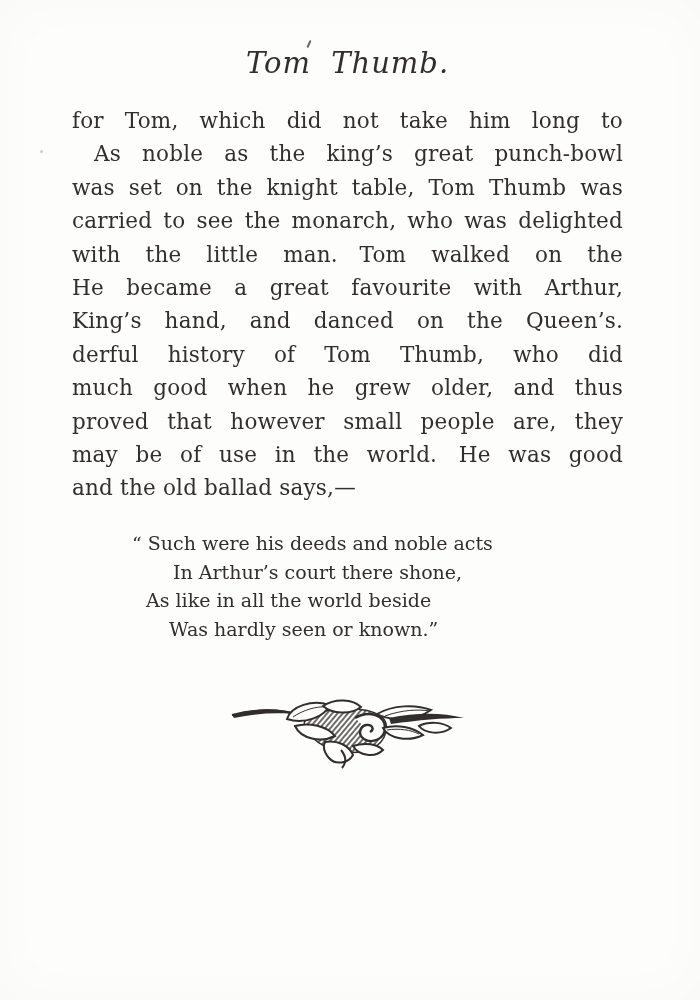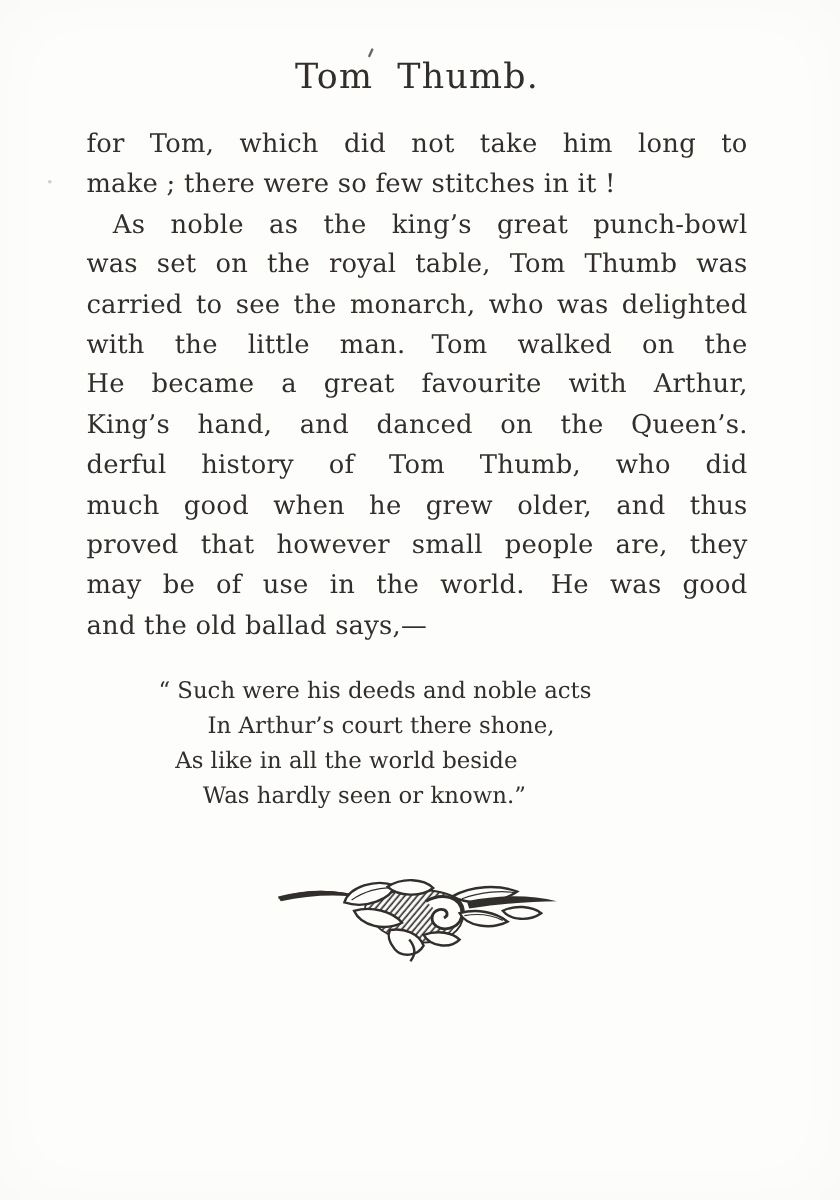--- a/index.html
+++ b/index.html
@@ -13,20 +13,21 @@
     color: var(--ink, #312e2b);
     font-family: "DejaVu Serif", serif;
     box-sizing: border-box;
     padding: 46px 77px 0 72px;
     overflow: hidden;
     box-shadow: inset 0 0 60px rgba(0,0,0,0.02);
   }
 
   .title {
     text-align: center;
+    font-style: italic;
     font-size: 29px;
     line-height: 34px;
     word-spacing: 10px;
     letter-spacing: 1px;
     margin-bottom: 24px;
   }
 
   .bodytext { font-size: 21.5px; letter-spacing: 0.2px; }
 
   .ln {
@@ -72,23 +73,22 @@
 
 <div class="page" style="--ink: #312e2b; --paper: #fdfdfb;">
 
   <span class="speck-tick"></span>
   <span class="speck-dot"></span>
 
   <div class="title">Tom Thumb.</div>
 
   <div class="bodytext">
     <div class="ln">for Tom, which did not take him long to</div>
-    <div class="ln flush">make ; there were so few stitches in it !</div>
     <div class="ln indent">As noble as the king’s great punch-bowl</div>
-    <div class="ln">was set on the royal table, Tom Thumb was</div>
+    <div class="ln">was set on the knight table, Tom Thumb was</div>
     <div class="ln">carried to see the monarch, who was delighted</div>
     <div class="ln">with the little man. Tom walked on the</div>
     <div class="ln">He became a great favourite with Arthur,</div>
     <div class="ln">King’s hand, and danced on the Queen’s.</div>
     <div class="ln">derful history of Tom Thumb, who did</div>
     <div class="ln">much good when he grew older, and thus</div>
     <div class="ln">proved that however small people are, they</div>
     <div class="ln">may be of use in the world. He was good</div>
     <div class="ln flush">and the old ballad says,—</div>
   </div>

